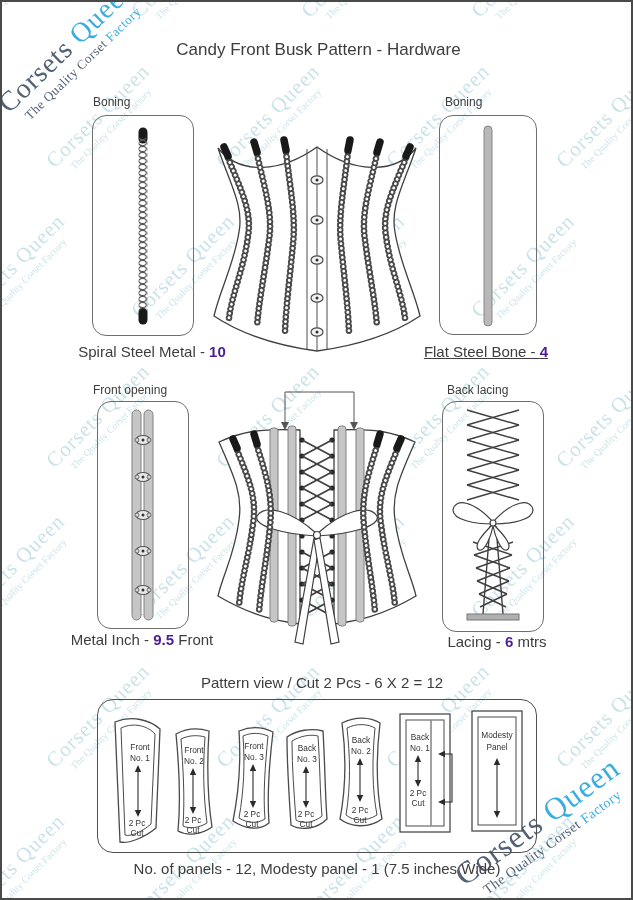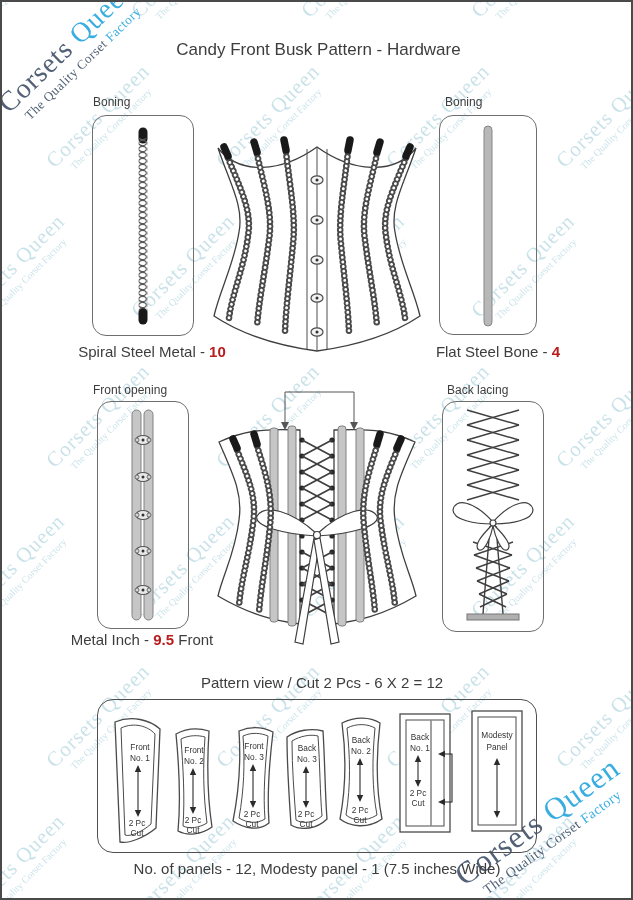--- a/index.html
+++ b/index.html
@@ -16,21 +16,21 @@
   .wm-tile .l2{font-size:10px;white-space:nowrap;}
   .wm-dark{position:absolute;text-align:center;font-family:"Liberation Serif",serif;
            pointer-events:none;opacity:.92;}
   .wm-dark .l1{font-size:28px;white-space:nowrap;color:#44546b;letter-spacing:1px;}
   .wm-dark .l2{font-size:13px;white-space:nowrap;color:#44546b;letter-spacing:.5px;}
   .wm-dark .acc{color:#2aa7de;}
   
   .title{font-size:17px;text-align:center;}
   .lbl{font-size:12px;white-space:nowrap;}
   .cap{font-size:15px;text-align:center;white-space:nowrap;}
-  .cap .val{color:#b91c1c;font-weight:bold;}
+  .cap .val{color:#4c1d95;font-weight:bold;}
   .box{position:absolute;border:1.4px solid #6e6e6e;border-radius:14px;}
   .pat{position:absolute;border:1.6px solid #4f4f4f;border-radius:16px;}
   
   .ol{fill:#fff;stroke:#3f3f3f;stroke-width:1.3;}
   .thin{stroke:#4f4f4f;stroke-width:1;fill:none;}
   .chD{fill:none;stroke:#4a4a4a;stroke-width:6.6;stroke-linecap:round;stroke-dasharray:0.1 4.5;}
   .chW{fill:none;stroke:#ffffff;stroke-width:2.8;stroke-linecap:round;stroke-dasharray:0.1 4.5;}
   .capL{stroke:#191919;stroke-width:7.5;stroke-linecap:round;}
   .bar{fill:#c6c6c6;stroke:#808080;stroke-width:1;}
   .lace{stroke:#3f3f3f;stroke-width:1.6;fill:none;}
@@ -261,21 +261,21 @@
         <line x1="146" y1="28" x2="148" y2="18" class="capL"></line>
       </g>
     </svg>
 
     <div class="abs lbl" style="left:443px;top:93px;width:100px;">Boning</div>
     <div class="box" style="left:437px;top:113px;width:96px;height:218px;">
       <svg width="96" height="218" viewBox="0 0 96 218">
         <rect x="44" y="10" width="8" height="200" rx="4" fill="#b8b8b8" stroke="#878787" stroke-width="1"></rect>
       </svg>
     </div>
-    <div class="abs cap" style="left:396px;top:341px;width:200px;"><span>Flat Steel Bone - </span><span class="val">4</span></div>
+    <div class="abs cap" style="left:384px;top:341px;width:200px;text-decoration:underline;"><span>Flat Steel Bone - </span><span class="val">4</span></div>
 
     <div class="abs lbl" style="left:91px;top:381px;width:100px;">Front opening</div>
     <div class="box" style="left:95px;top:399px;width:90px;height:226px;">
       <svg width="90" height="226" viewBox="0 0 90 226">
         <rect x="34" y="8" width="9" height="210" rx="4.5" class="bar"></rect>
         <rect x="46" y="8" width="9" height="210" rx="4.5" class="bar"></rect>
         <g>
             <ellipse cx="45" cy="38" rx="7" ry="4.5" fill="#e8e8e8" stroke="#555" stroke-width="1.2"></ellipse>
             <circle cx="39" cy="38" r="2" fill="#d5d5d5" stroke="#555" stroke-width="0.8"></circle>
             <circle cx="51" cy="38" r="2" fill="#d5d5d5" stroke="#555" stroke-width="0.8"></circle>
@@ -432,20 +432,21 @@
         <g>
           <path class="ribbon" d="M50,120 C30,98 12,96 10,108 C10,118 32,122 50,122 Z"></path>
           <path class="ribbon" d="M50,120 C70,98 88,96 90,108 C90,118 68,122 50,122 Z"></path>
           <path class="ribbon" d="M50,122 C38,134 30,144 36,148 C42,150 48,134 50,124 Z"></path>
           <path class="ribbon" d="M50,122 C62,134 70,144 64,148 C58,150 52,134 50,124 Z"></path>
           <circle cx="50" cy="121" r="3" class="ribbon"></circle>
         </g>
         <rect x="24" y="212" width="52" height="6" fill="#b0b0b0" stroke="#777" stroke-width="1"></rect>
       </svg>
     </div>
+    <div class="abs cap" style="left:395px;top:631px;width:200px;"><span>Lacing  - </span><span class="val">6</span><span> mtrs</span></div>
 
     <div class="abs cap" style="left:160px;top:672px;width:320px;">Pattern view / Cut 2 Pcs - 6 X 2 = 12</div>
 
     <div class="pat" style="left:95px;top:697px;width:438px;height:152px;">
 
       <svg class="abs" style="left:12px;top:16px;" width="58" height="130" viewBox="0 0 58 130">
         <path class="pol" d="M5,6 C22,-1 40,4 50,13 L46,112 C34,122 18,128 10,126 Z"></path>
         <path class="pil" d="M11,12 C24,6 38,10 45,18 L41,108 C32,116 20,121 15,119 Z"></path>
         <text x="30" y="34" class="pt">Front</text>
         <text x="30" y="45" class="pt">No. 1</text>

